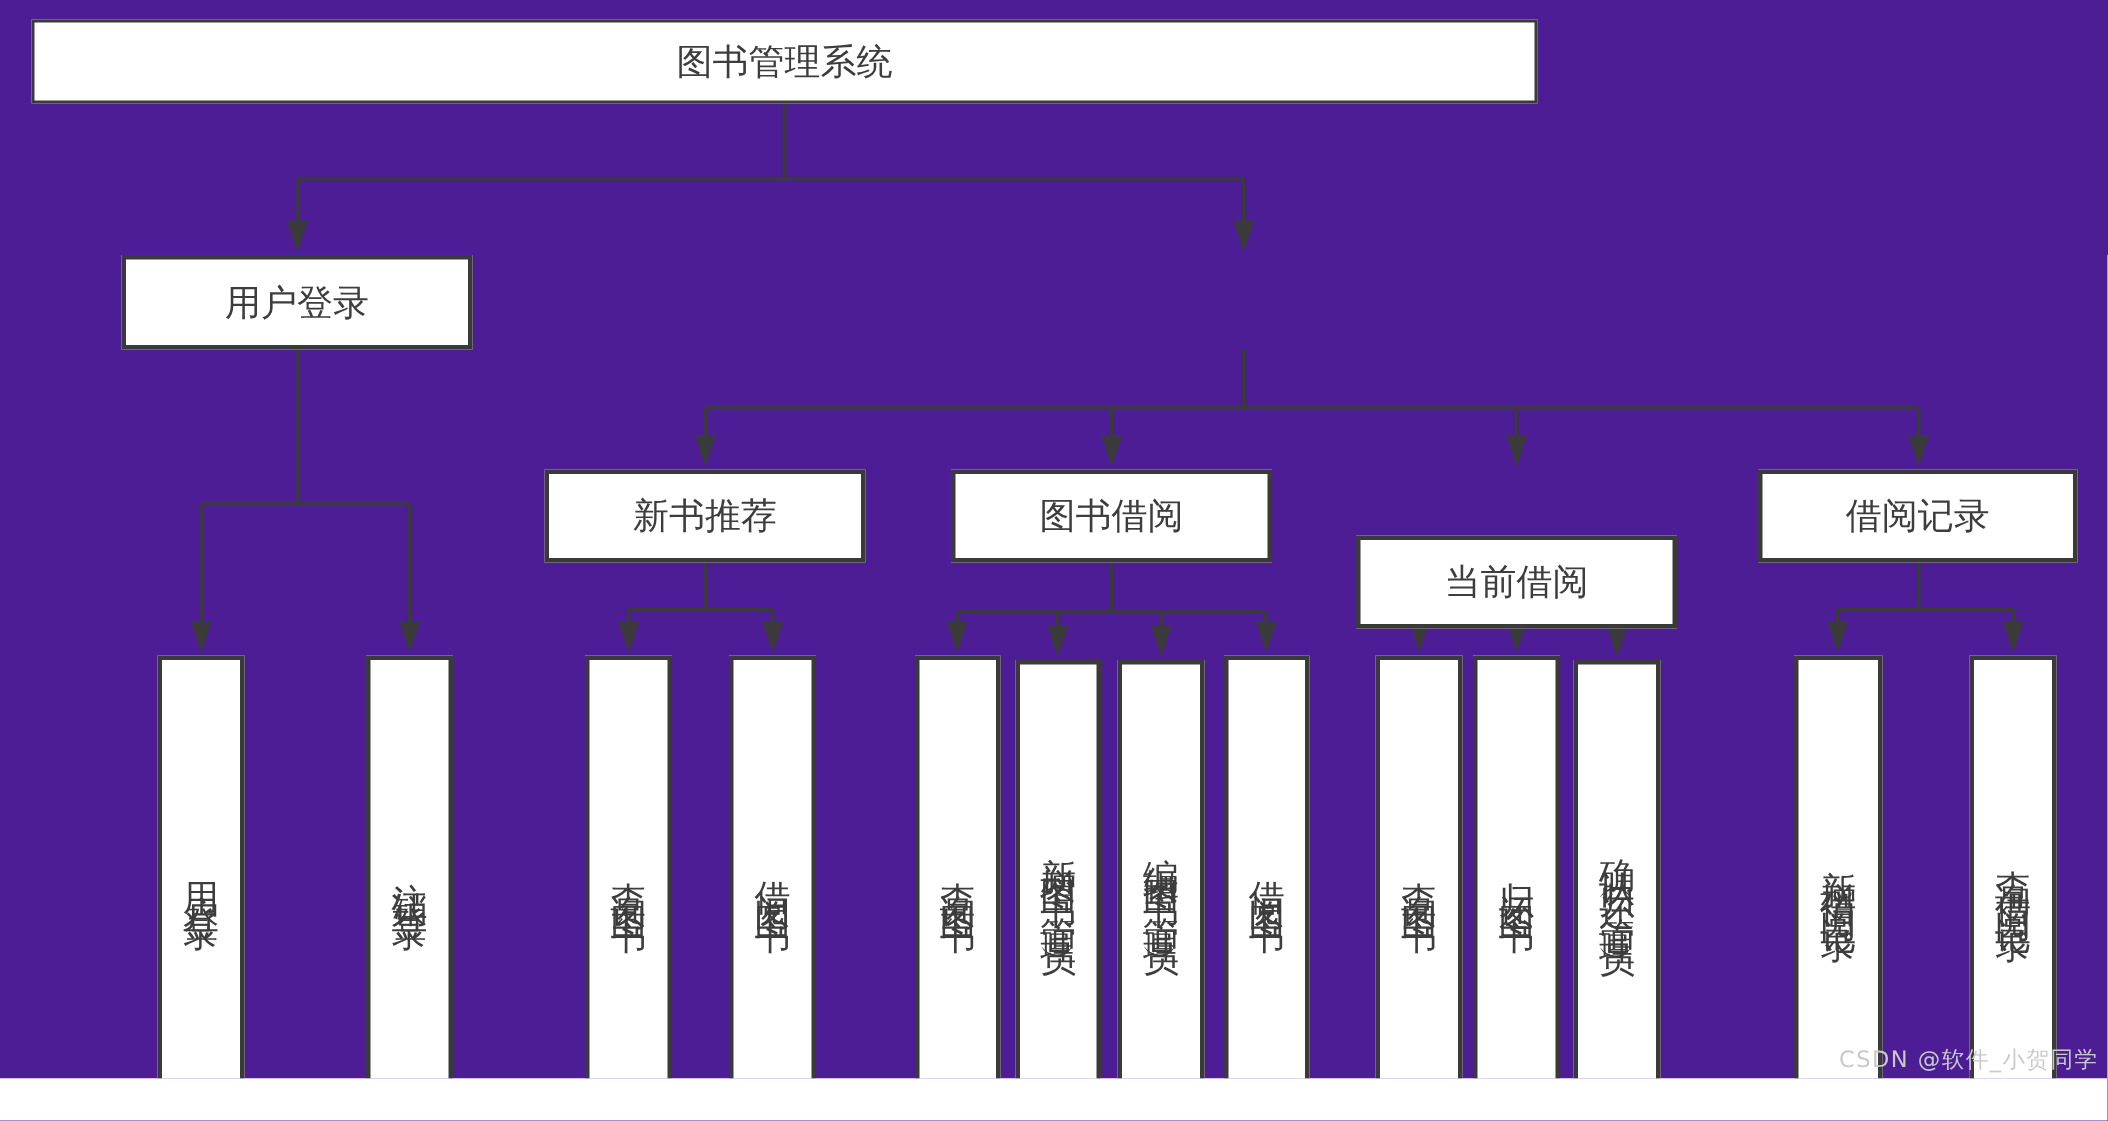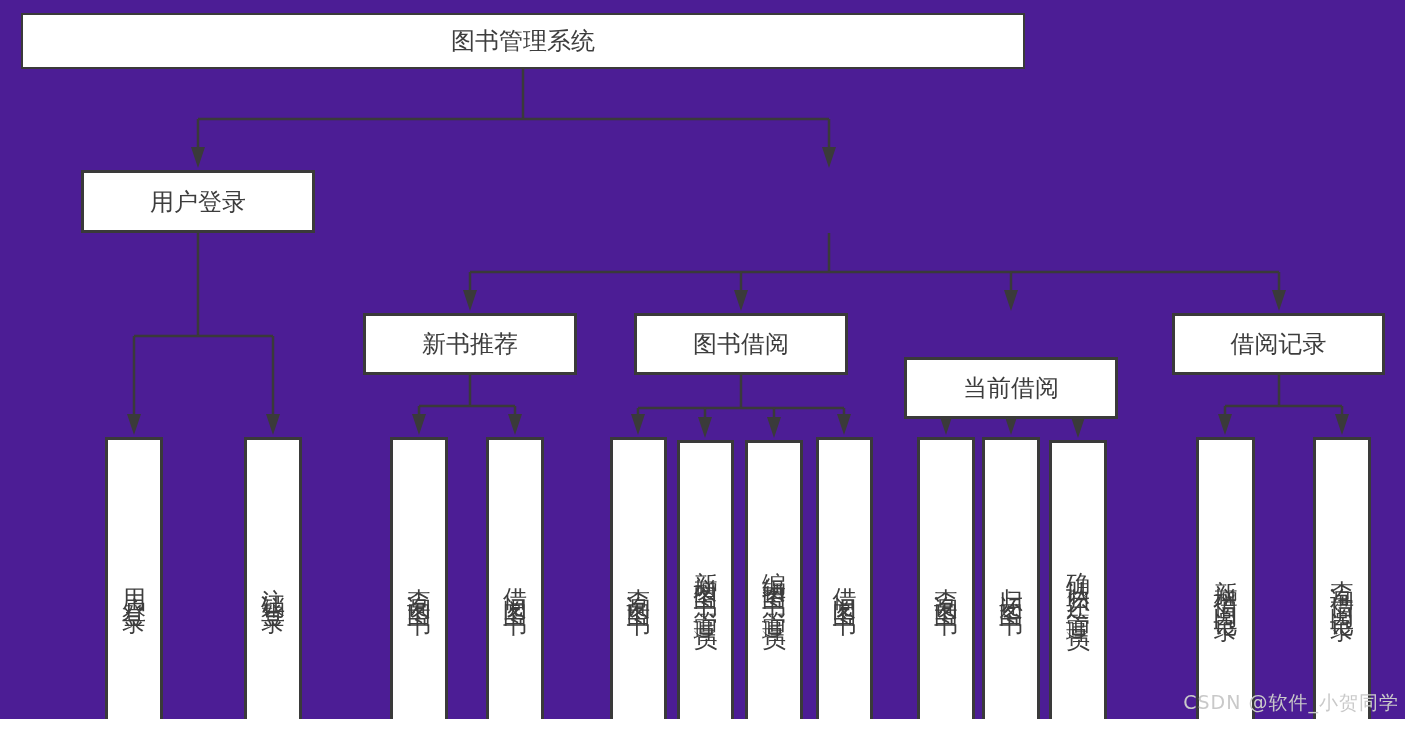--- a/index.html
+++ b/index.html
@@ -33,21 +33,21 @@
   .node.root { border-width: 2px; }
   .vtext {
     writing-mode: vertical-rl;
     text-orientation: mixed;
     letter-spacing: 8px;
   }
   .watermark {
     position: absolute;
     right: 6px;
     bottom: 3px;
-    font-size: 19px;
+    font-size: 15px;
     color: #c9c9c9;
     letter-spacing: 1px;
     z-index: 2;
   }
 </style>
 </head>
 <body>
 
 <div class="canvas">
 

